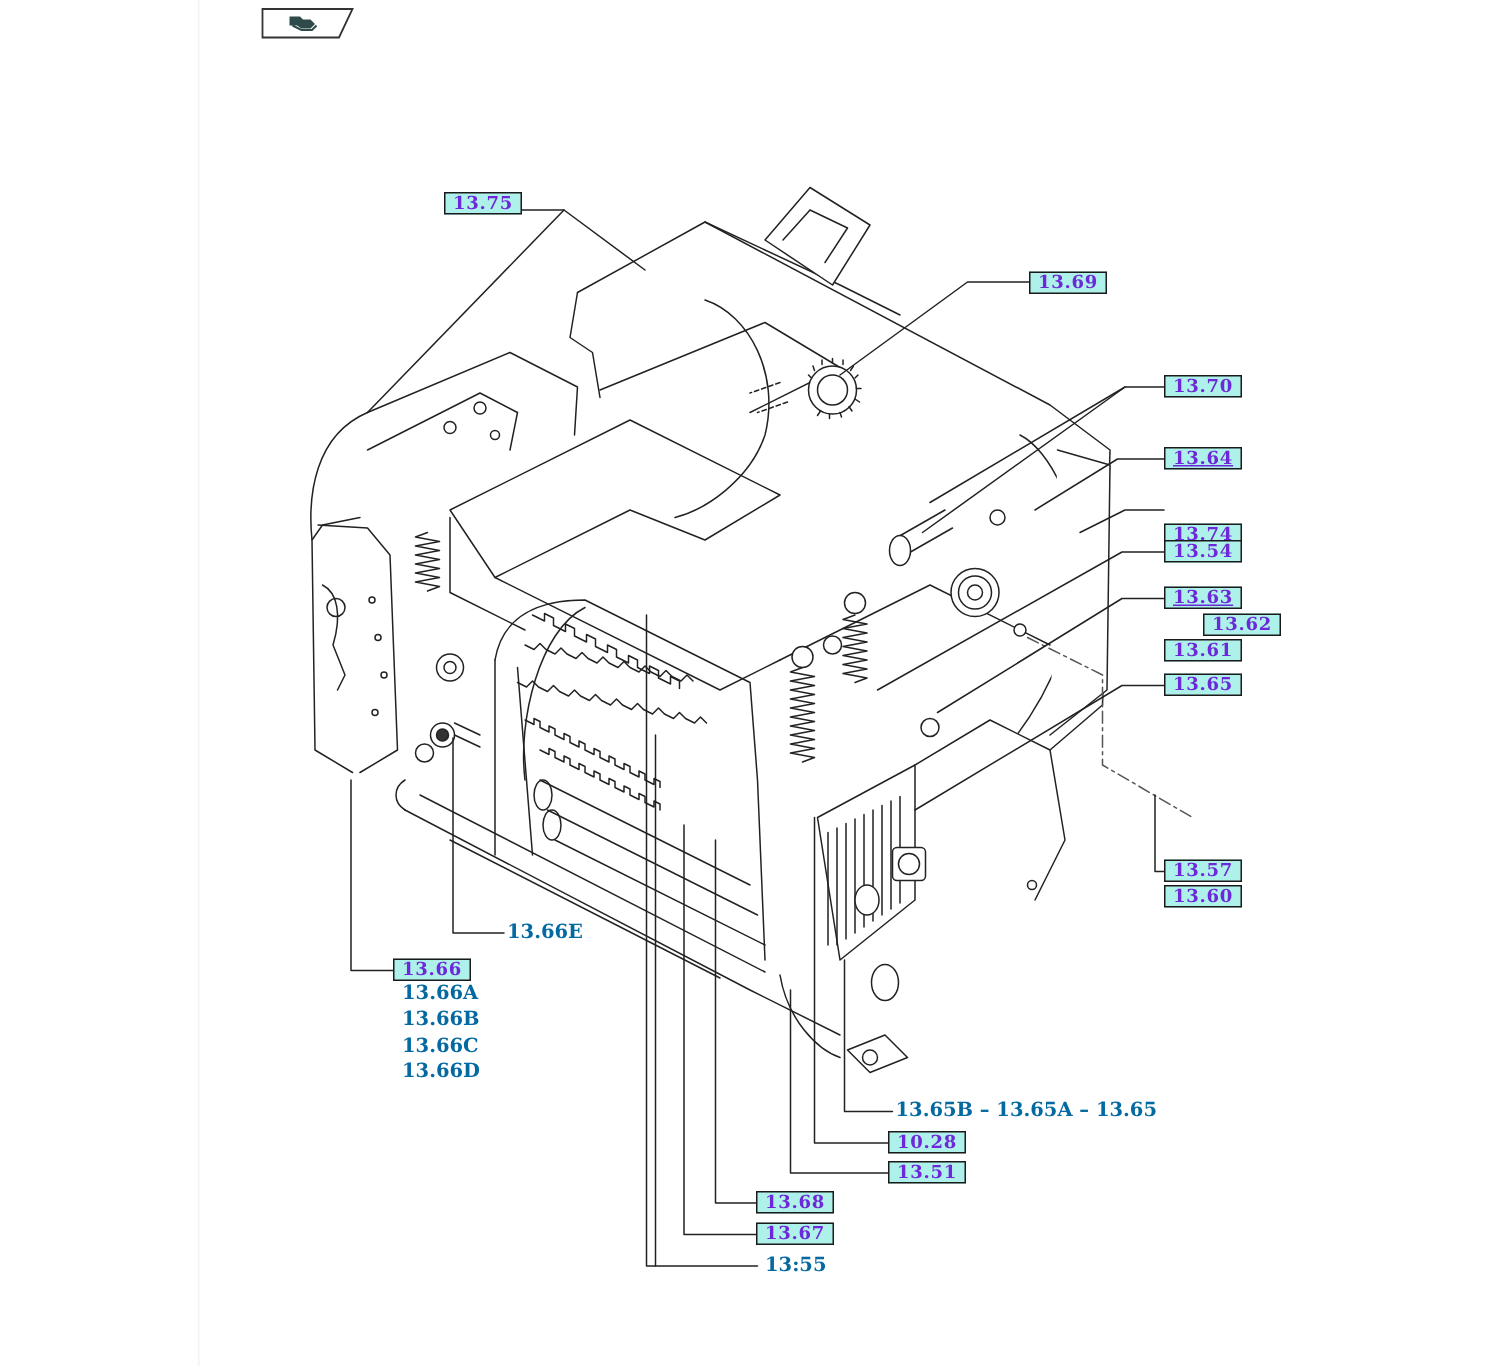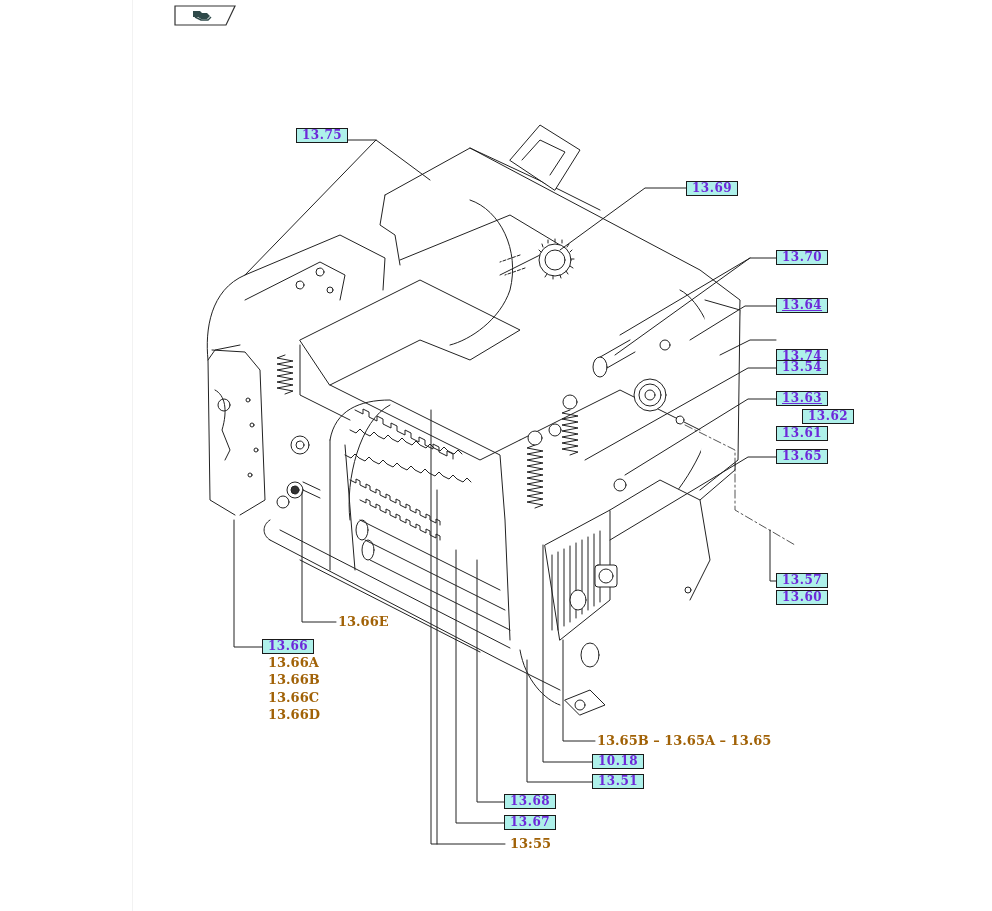--- a/index.html
+++ b/index.html
@@ -9,21 +9,21 @@
   .nav-tab svg { display:block; }
   #drawing { position:absolute; left:0; top:0; }
   .callout {
     position:absolute; height:13px; line-height:13px; padding:0 5px;
     background:#aef0ea; border:1px solid #1a1a1a; color:#6d28d9;
     font-family:"DejaVu Serif", serif; font-weight:bold; font-size:12px; letter-spacing:0.5px;
     text-align:center; box-sizing:content-box; cursor:pointer;
   }
   .plain {
     position:absolute; height:16px; line-height:16px;
-    font-family:"DejaVu Serif", serif; font-weight:bold; font-size:13px; color:#a16207;
+    font-family:"DejaVu Serif", serif; font-weight:bold; font-size:13px; color:#0369a1;
     white-space:nowrap;
   }
 </style>
 </head>
 <body>
 
 <div class="page-edge"></div>
 
 <div class="nav-tab">
   <svg width="62" height="21" viewBox="0 0 62 21">
@@ -194,21 +194,21 @@
 <div class="callout" style="left:776px;top:298px;width:40px;text-decoration:underline;">13.64</div>
 <div class="callout" style="left:776px;top:332px;width:40px;margin-top:17px;">13.74</div>
 <div class="callout" style="left:776px;top:360px;width:40px;">13.54</div>
 <div class="callout" style="left:776px;top:391px;width:40px;text-decoration:underline;">13.63</div>
 <div class="callout" style="left:776px;top:409px;width:40px;margin-left:26px;">13.62</div>
 <div class="callout" style="left:776px;top:426px;width:40px;">13.61</div>
 <div class="callout" style="left:776px;top:449px;width:40px;text-align:right;">13.65</div>
 <div class="callout" style="left:776px;top:573px;width:40px;">13.57</div>
 <div class="callout" style="left:776px;top:590px;width:40px;">13.60</div>
 <div class="callout" style="left:262px;top:639px;width:40px;">13.66</div>
-<div class="callout" style="left:592px;top:754px;width:40px;">10.18</div>
+<div class="callout" style="left:592px;top:754px;width:40px;">10.28</div>
 <div class="callout" style="left:592px;top:774px;width:40px;">13.51</div>
 <div class="callout" style="left:504px;top:794px;width:40px;">13.68</div>
 <div class="callout" style="left:504px;top:815px;width:40px;">13.67</div>
 
 <div class="plain" style="left:338px;top:614px;">13.66E</div>
 <div class="plain" style="left:268px;top:655px;">13.66A</div>
 <div class="plain" style="left:268px;top:672px;">13.66B</div>
 <div class="plain" style="left:268px;top:690px;">13.66C</div>
 <div class="plain" style="left:268px;top:707px;">13.66D</div>
 <div class="plain" style="left:597px;top:733px;">13.65B – 13.65A – 13.65</div>

